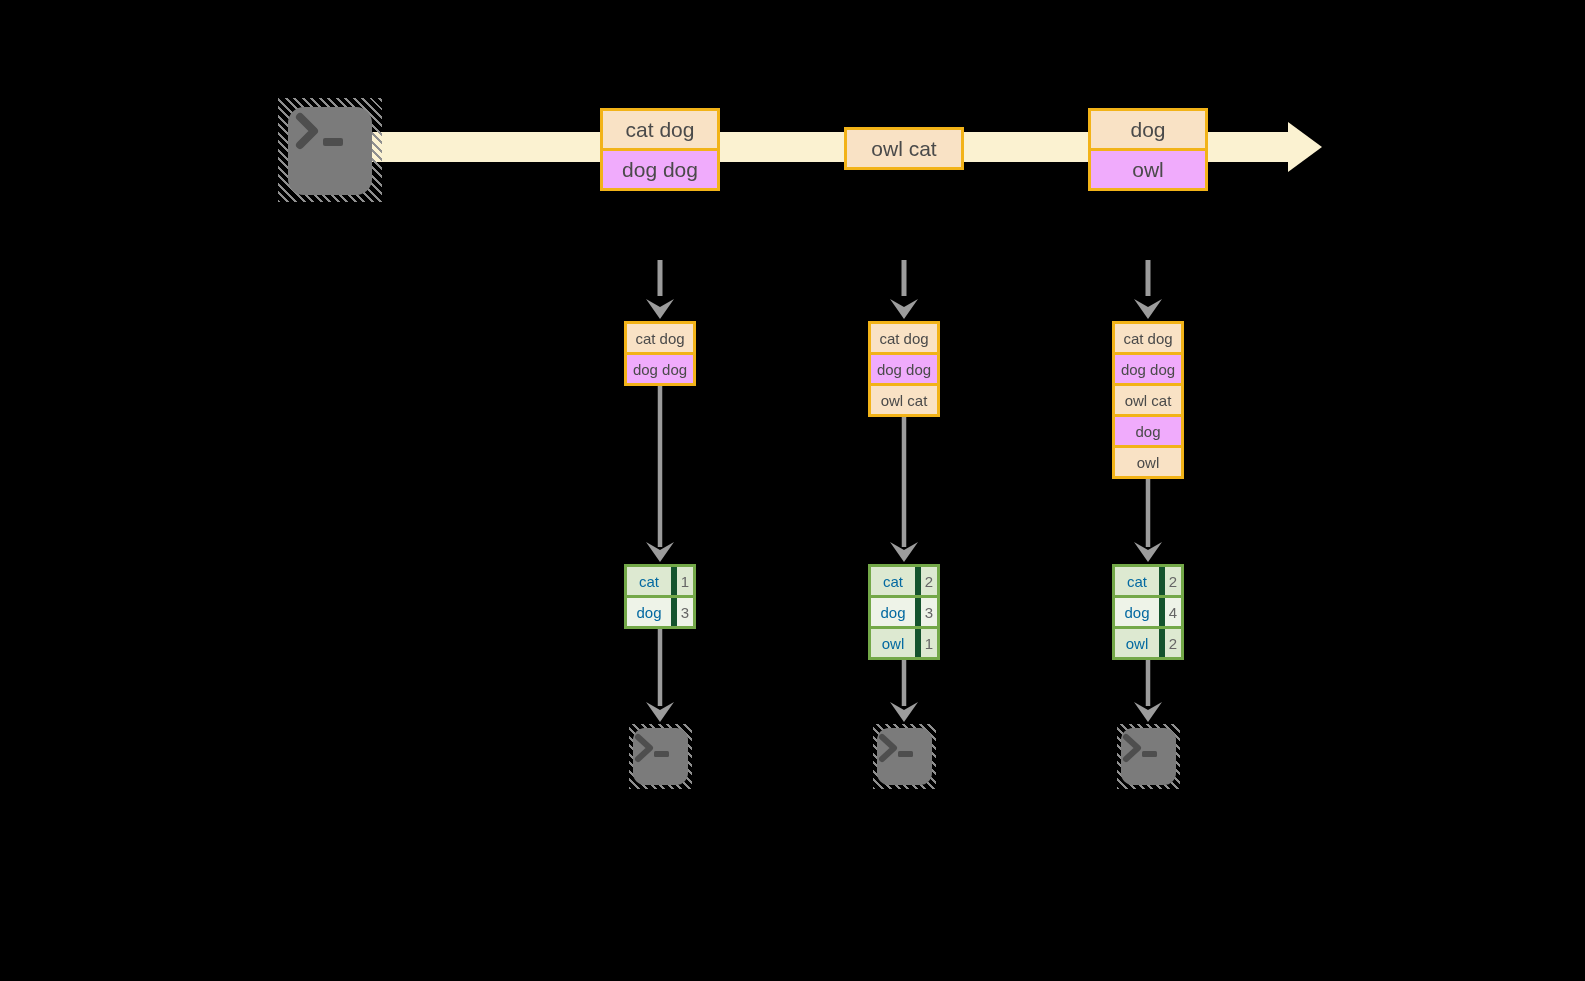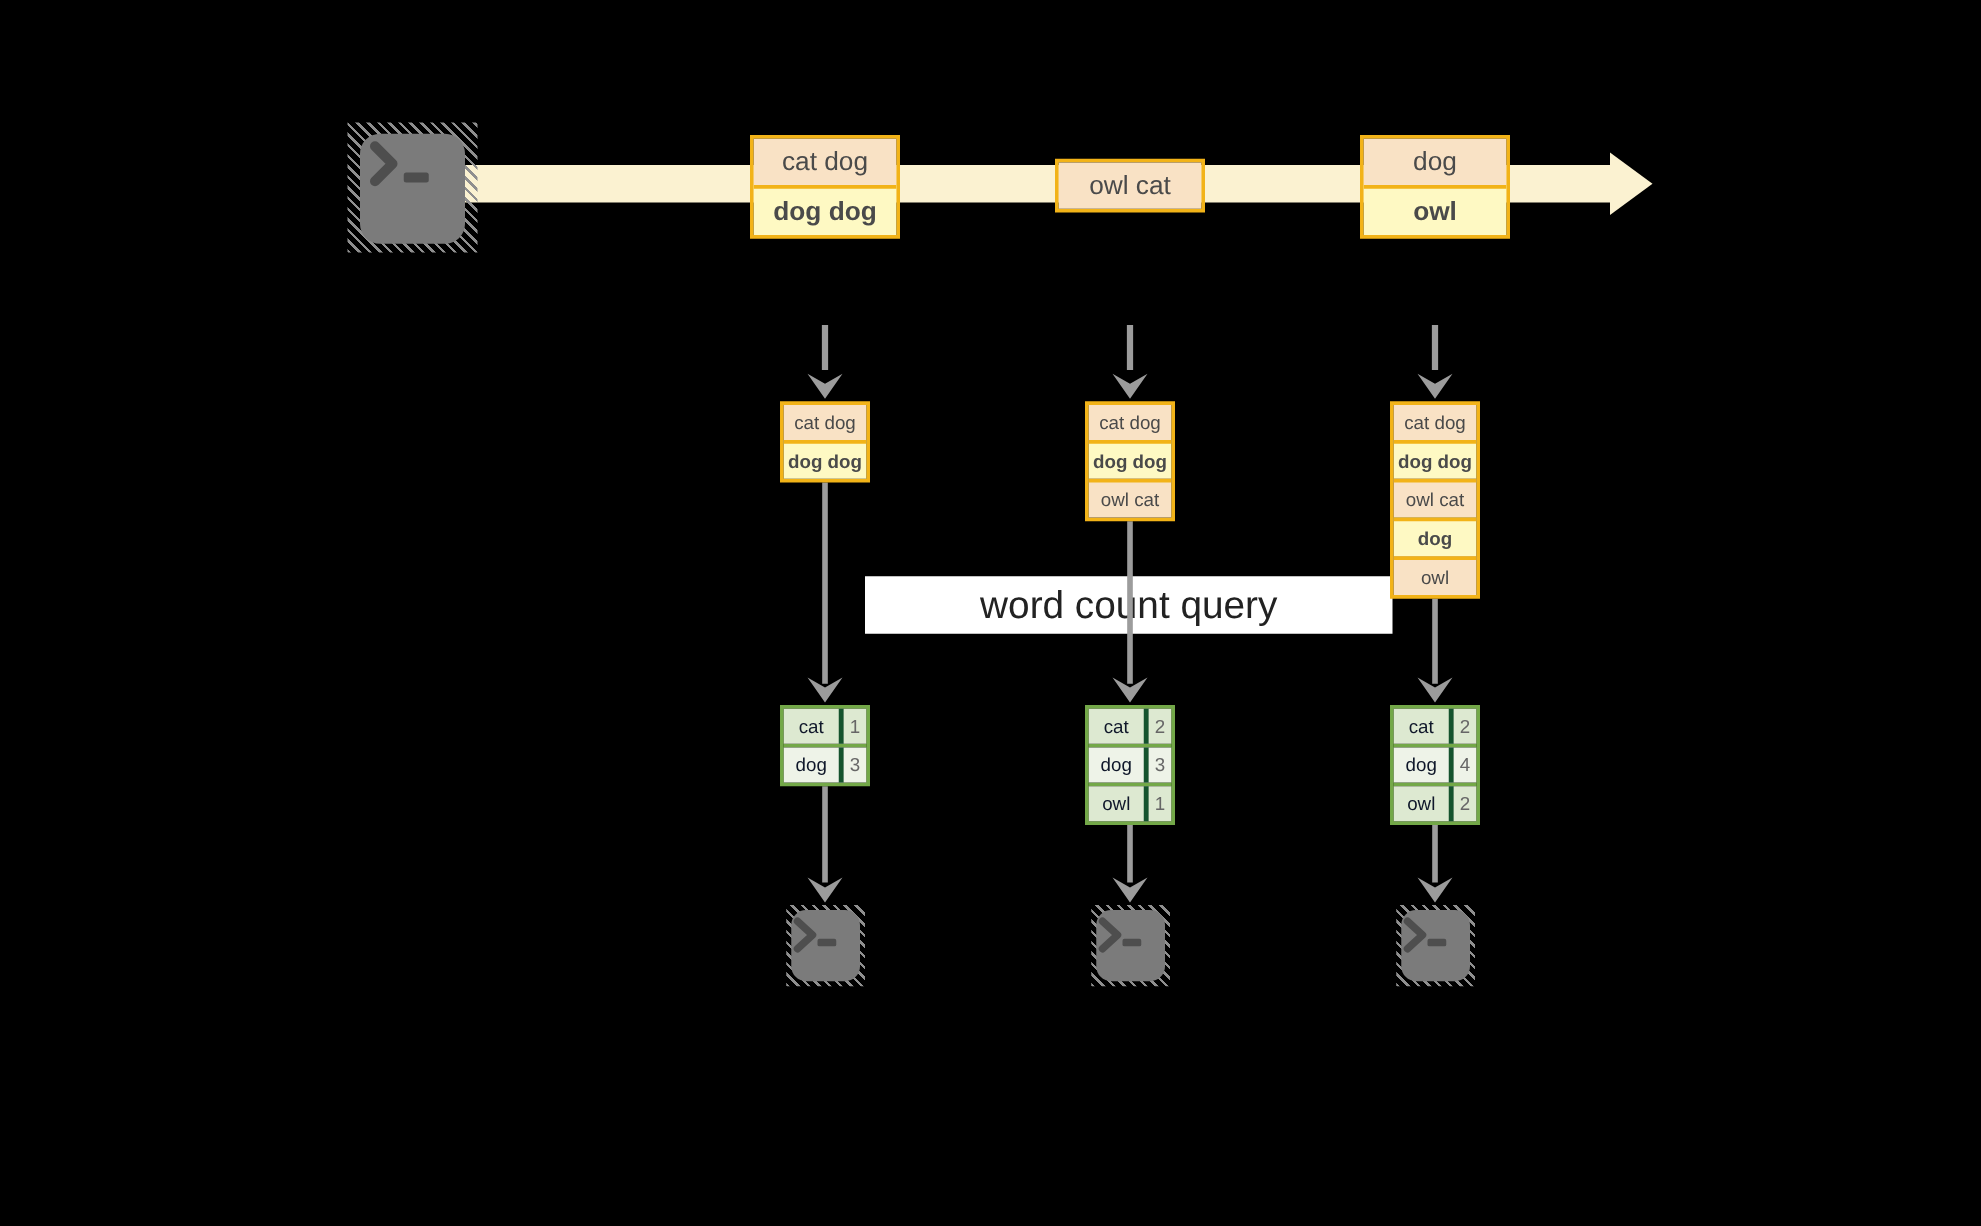--- a/index.html
+++ b/index.html
@@ -10,35 +10,35 @@
   
   .stream-band{position:absolute;left:372px;top:132px;width:916px;height:30px;background:#fbf2d1;z-index:0;}
   .stream-head{position:absolute;left:1288px;top:122px;width:0;height:0;z-index:0;
     border-top:25px solid transparent;border-bottom:25px solid transparent;border-left:34px solid #fbf2d1;}
   
   .ebox{position:absolute;width:120px;border:3px solid #f2b318;box-sizing:border-box;z-index:3;}
   .erow{height:37px;display:flex;align-items:center;justify-content:center;
     font-size:21px;color:#4a4a4a;}
   .erow + .erow{border-top:3px solid #f2b318;}
   .dark{background:#f9e2c5;}
-  .light{background:#fef9c3;font-weight:bold;}
+  .light{background:#f0abfc;}
   
   .stack{position:absolute;width:72px;border:3px solid #f2b318;box-sizing:border-box;z-index:3;}
   .scell{height:28px;display:flex;align-items:center;justify-content:center;
     font-size:15px;color:#4a4a4a;}
   .scell + .scell{border-top:3px solid #f2b318;}
   
   .banner{position:absolute;left:692px;top:461px;width:422px;height:46px;background:#ffffff;
     z-index:1;text-align:center;line-height:46px;font-size:31px;color:#222222;}
   
   .gtable{position:absolute;width:72px;border:3px solid #73a848;box-sizing:border-box;z-index:3;}
   .grow{height:28px;display:flex;}
   .grow + .grow{border-top:3px solid #73a848;}
-  .gkey{width:44px;border-right:4px solid #14532d;display:flex;align-items:center;justify-content:center;
-    font-size:15px;color:#0f172a;}
+  .gkey{width:44px;border-right:6px solid #14532d;display:flex;align-items:center;justify-content:center;
+    font-size:15px;color:#0369a1;}
   .gval{flex:1;display:flex;align-items:center;justify-content:center;font-size:15px;color:#666666;}
   .g-dark .gkey,.g-dark .gval{background:#dde9d1;}
   .g-light .gkey,.g-light .gval{background:#eef3e8;}
   
   .term{position:absolute;z-index:3;}
   .term-hatch{position:absolute;inset:0;
     background:repeating-linear-gradient(45deg,#8f8f8f 0 2px,transparent 2px 6px);}
   .term-body{position:absolute;background:#7b7b7b;}
   .term-big{width:104px;height:104px;}
   .term-big .term-body{left:10px;top:9px;width:84px;height:88px;border-radius:16px;}
@@ -72,21 +72,20 @@
     <div class="erow light">dog dog</div>
   </div>
   <div class="ebox" style="left:844px;top:127px;">
     <div class="erow dark">owl cat</div>
   </div>
   <div class="ebox" style="left:1088px;top:108px;">
     <div class="erow dark">dog</div>
     <div class="erow light">owl</div>
   </div>
 
-  <div class="banner">word count query</div>
 
   <svg class="overlay" width="1585" height="981" viewBox="0 0 1585 981">
 
     <g>
       <line x1="660" y1="260" x2="660" y2="296" stroke-width="5" stroke-dasharray="36 40"></line>
       <path d="M646 299 L660 319 L674 299 L660 307 Z"></path>
     </g>
     <g>
       <line x1="904" y1="260" x2="904" y2="296" stroke-width="5" stroke-dasharray="36 40"></line>
       <path d="M890 299 L904 319 L918 299 L904 307 Z"></path>

